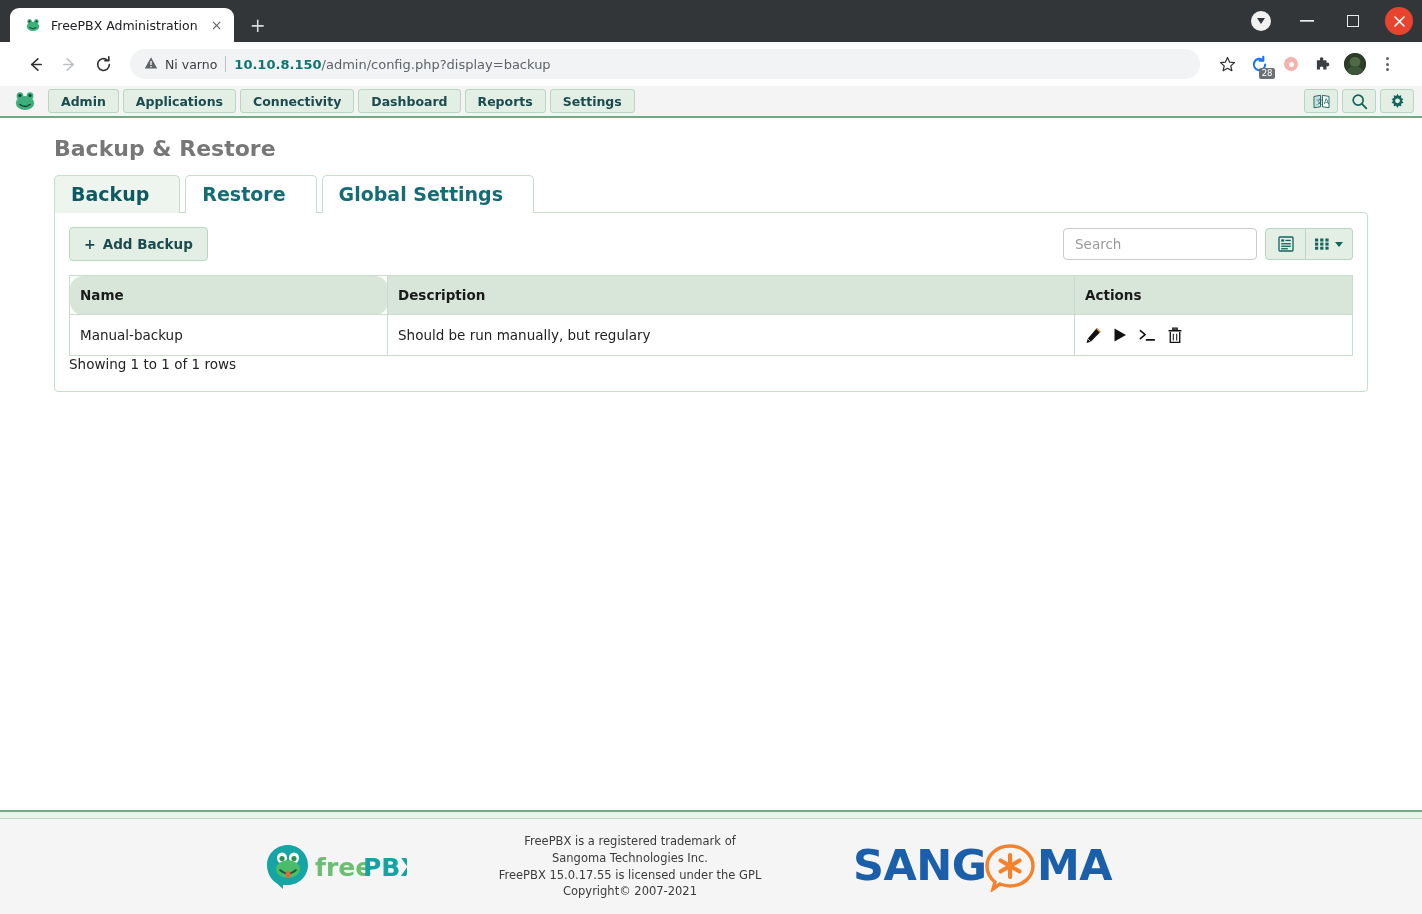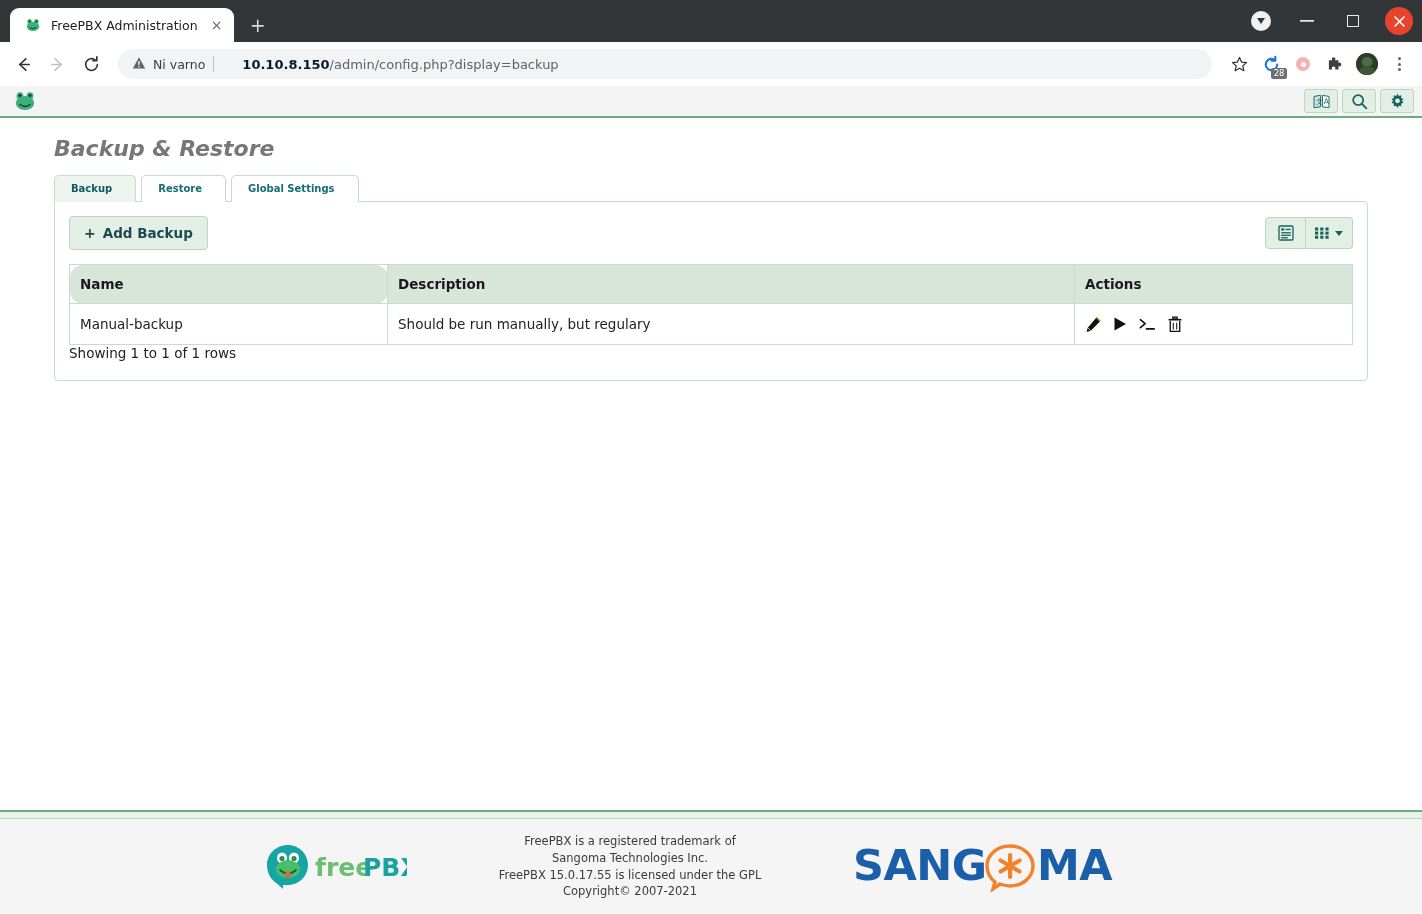--- a/index.html
+++ b/index.html
@@ -93,21 +93,21 @@
   }
   .wc-max-box {
     width: 12px; height: 12px;
     border: 1.6px solid #e8eaed;
   }
 
   .toolbar {
     height: 44px;
     background: #ffffff;
     display: flex; align-items: center;
-    padding: 0 8px;
+    padding: 0 20px;
     gap: 4px;
     flex: none;
   }
   .tb-icon {
     width: 30px; height: 30px;
     display: flex; align-items: center; justify-content: center;
     border-radius: 50%;
     color: #2f3033;
     flex: none;
   }
@@ -138,21 +138,21 @@
     background: #bdc1c6;
     flex: none;
   }
   .omni-url {
     font-size: 13px;
     color: #5f6368;
     white-space: nowrap;
     overflow: hidden;
     text-overflow: ellipsis;
   }
-  .omni-url b { color: #0f172a; font-weight: 700; margin-left: 20px; }
+  .omni-url b { color: #0f766e; font-weight: 700; }
   .tb-right { display: flex; align-items: center; gap: 2px; flex: none; }
   .ext-badge {
     position: relative;
     width: 26px; height: 26px;
     display: flex; align-items: center; justify-content: center;
   }
   .badge-num {
     position: absolute;
     bottom: -2px; right: -3px;
     background: #6b7075;
@@ -247,36 +247,35 @@
     background: #ffffff;
     overflow: hidden;
     position: relative;
   }
   .page-title {
     font-size: 22px;
     font-weight: bold;
     color: #777777;
     margin: 18px 0 0 54px;
     font-family: "DejaVu Sans", sans-serif;
-    font-style: italic;
   }
   .tabs {
     display: flex;
     margin: 14px 0 0 54px;
     gap: 5px;
     position: relative;
     z-index: 3;
   }
   .tab-item {
-    padding: 7px 23px 8px 16px;
+    padding: 7px 30px 8px 16px;
     border: 1px solid #c7dccb;
     border-bottom: none;
     border-radius: 5px 5px 0 0;
     background: #ffffff;
-    font-size: 10px;
+    font-size: 19px;
     font-weight: bold;
     color: #146c74;
     font-family: "DejaVu Sans", sans-serif;
     white-space: nowrap;
   }
   .tab-item.active {
     background: #eef5ef;
     color: #0d5a63;
   }
   .panel {
@@ -536,20 +535,28 @@
       <span class="nav-logo">
         <svg width="24" height="22" viewBox="0 0 24 22">
           <ellipse cx="7" cy="6" rx="3.4" ry="3.8" fill="#3fae7d"></ellipse>
           <ellipse cx="17" cy="6" rx="3.4" ry="3.8" fill="#3fae7d"></ellipse>
           <circle cx="7" cy="5.6" r="1.5" fill="#10352c"></circle>
           <circle cx="17" cy="5.6" r="1.5" fill="#10352c"></circle>
           <ellipse cx="12" cy="13" rx="9.2" ry="7" fill="#3fae7d"></ellipse>
           <path d="M7 14.4 Q12 18.4 17 14.4" stroke="#10352c" stroke-width="1.3" fill="none" stroke-linecap="round"></path>
         </svg>
       </span>
+      <div class="nav-items">
+        <div class="nav-btn">Admin</div>
+        <div class="nav-btn">Applications</div>
+        <div class="nav-btn">Connectivity</div>
+        <div class="nav-btn">Dashboard</div>
+        <div class="nav-btn">Reports</div>
+        <div class="nav-btn">Settings</div>
+      </div>
       <div class="nav-right">
         <div class="nav-icon-btn">
           <svg width="17" height="15" viewBox="0 0 18 16">
             <path d="M1 2.6 L8 1.4 L8 13.6 L1 14.6 Z" fill="#cfe3e6" stroke="#14635c" stroke-width="1"></path>
             <path d="M17 2.6 L10 1.4 L10 13.6 L17 14.6 Z" fill="#ffffff" stroke="#14635c" stroke-width="1"></path>
             <text x="3" y="11" font-size="7.5" fill="#14635c" font-family="DejaVu Sans, sans-serif">文</text>
             <text x="11.3" y="11" font-size="8" fill="#14635c" font-family="DejaVu Sans, sans-serif">A</text>
           </svg>
         </div>
         <div class="nav-icon-btn">
@@ -576,20 +583,21 @@
         <div class="tab-item">Global Settings</div>
       </div>
 
       <div class="panel">
         <div class="panel-toolbar">
           <div class="btn-add">
             <span class="plus">+</span>
             <span>Add Backup</span>
           </div>
           <div class="tools-right">
+            <input class="search-box" type="text" placeholder="Search" style="">
             <div class="btn-group">
               <div class="btn-tool">
                 <svg width="16" height="16" viewBox="0 0 16 16">
                   <rect x="1" y="1" width="14" height="14" rx="1" fill="none" stroke="#14635c" stroke-width="1.3"></rect>
                   <rect x="3.2" y="3.4" width="3" height="2.2" fill="#14635c"></rect>
                   <rect x="7.4" y="3.8" width="5.4" height="1.3" fill="#14635c"></rect>
                   <rect x="3.2" y="7.1" width="9.6" height="1.3" fill="#14635c"></rect>
                   <rect x="3.2" y="9.6" width="9.6" height="1.3" fill="#14635c"></rect>
                   <rect x="3.2" y="12.1" width="6.6" height="1.3" fill="#14635c"></rect>
                 </svg>

